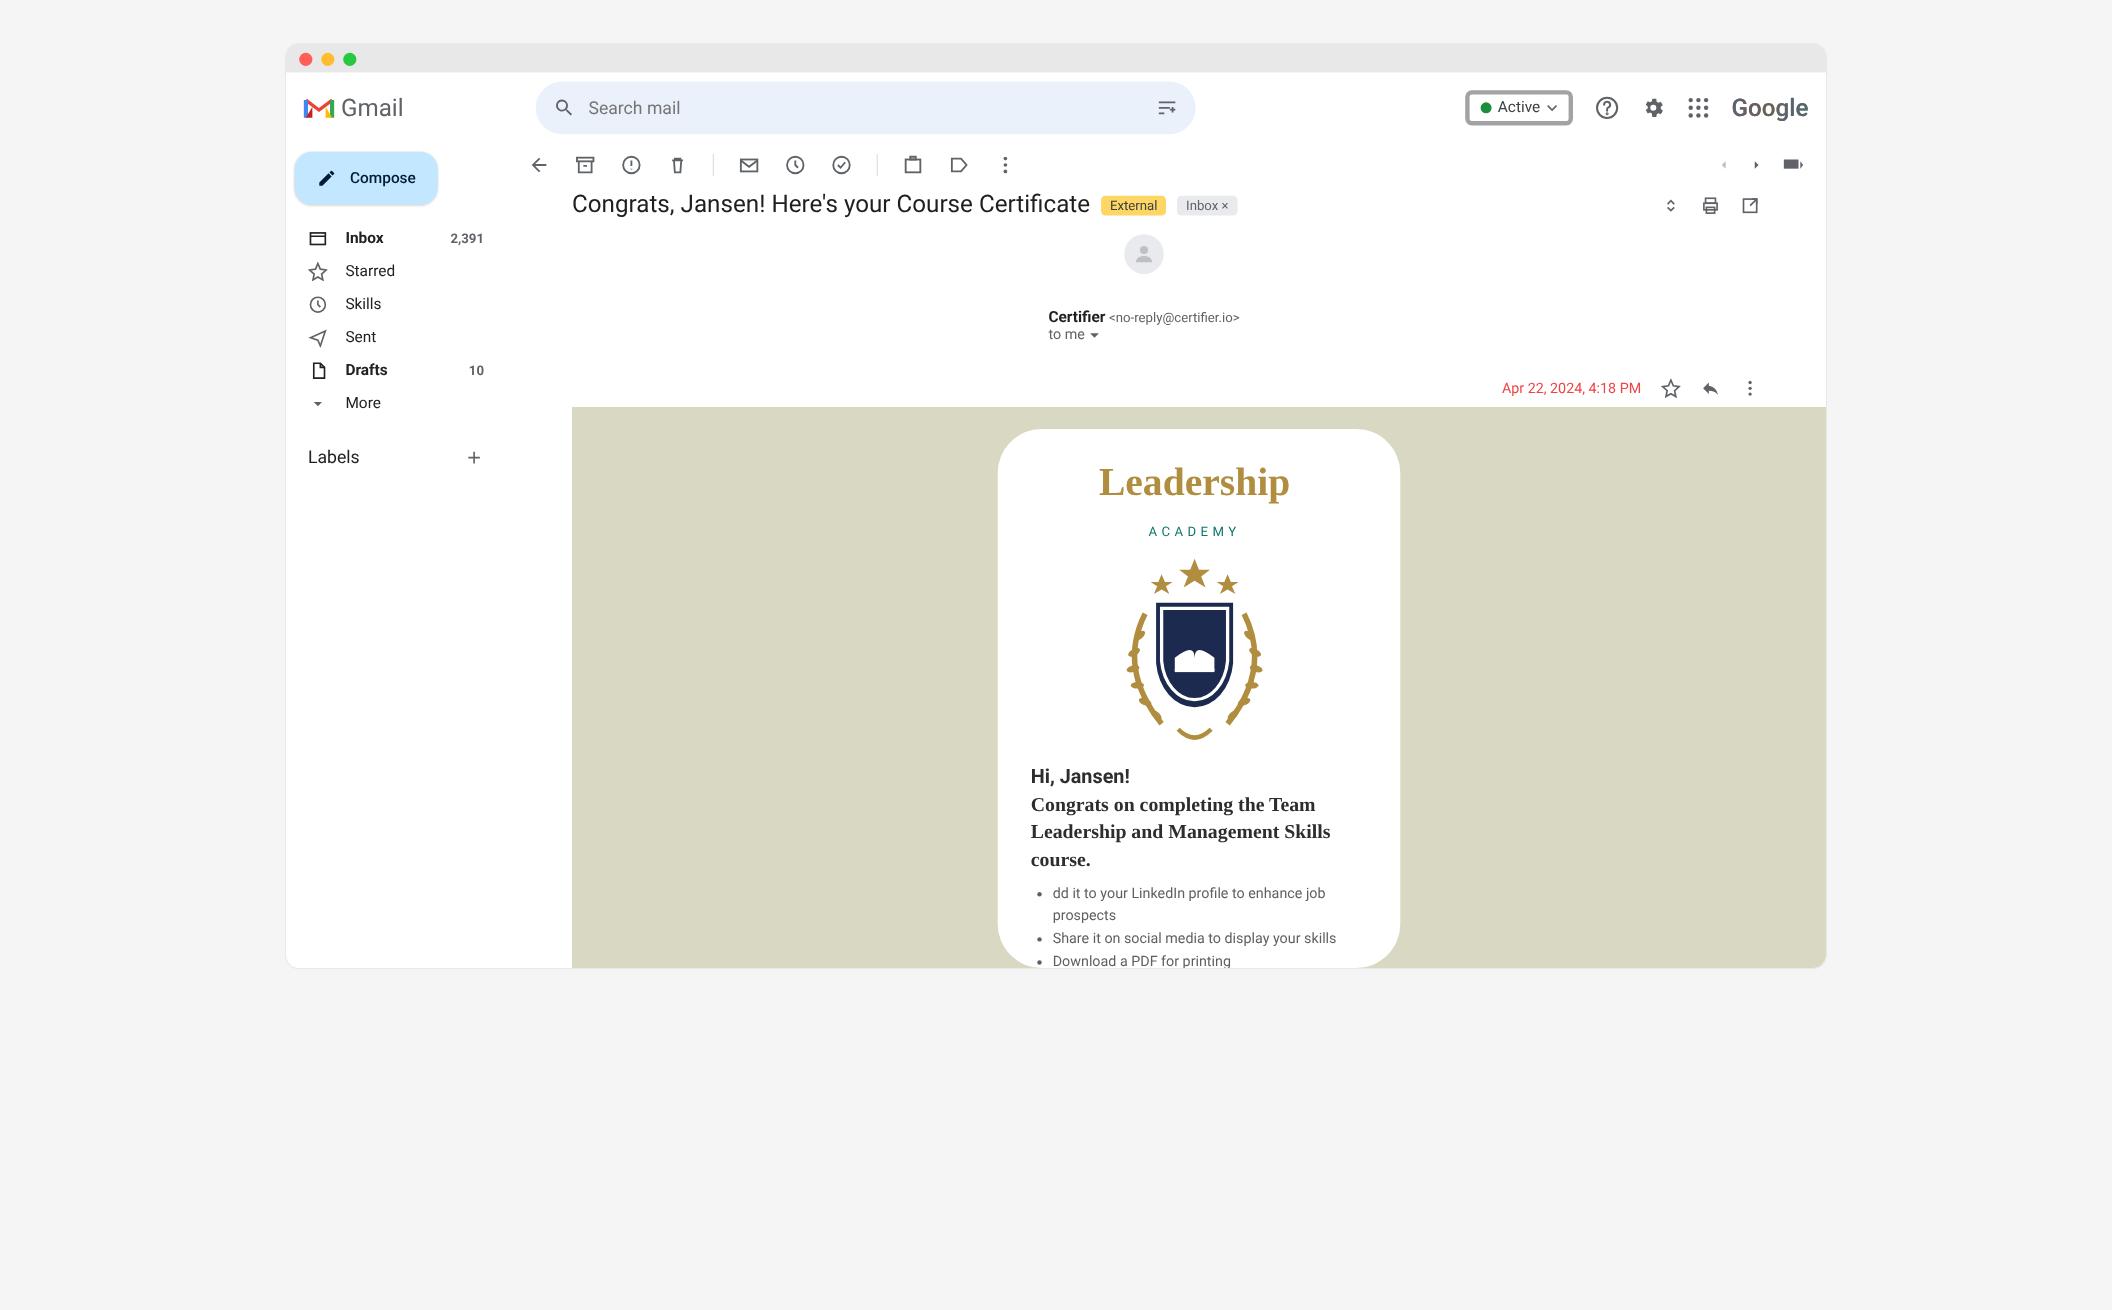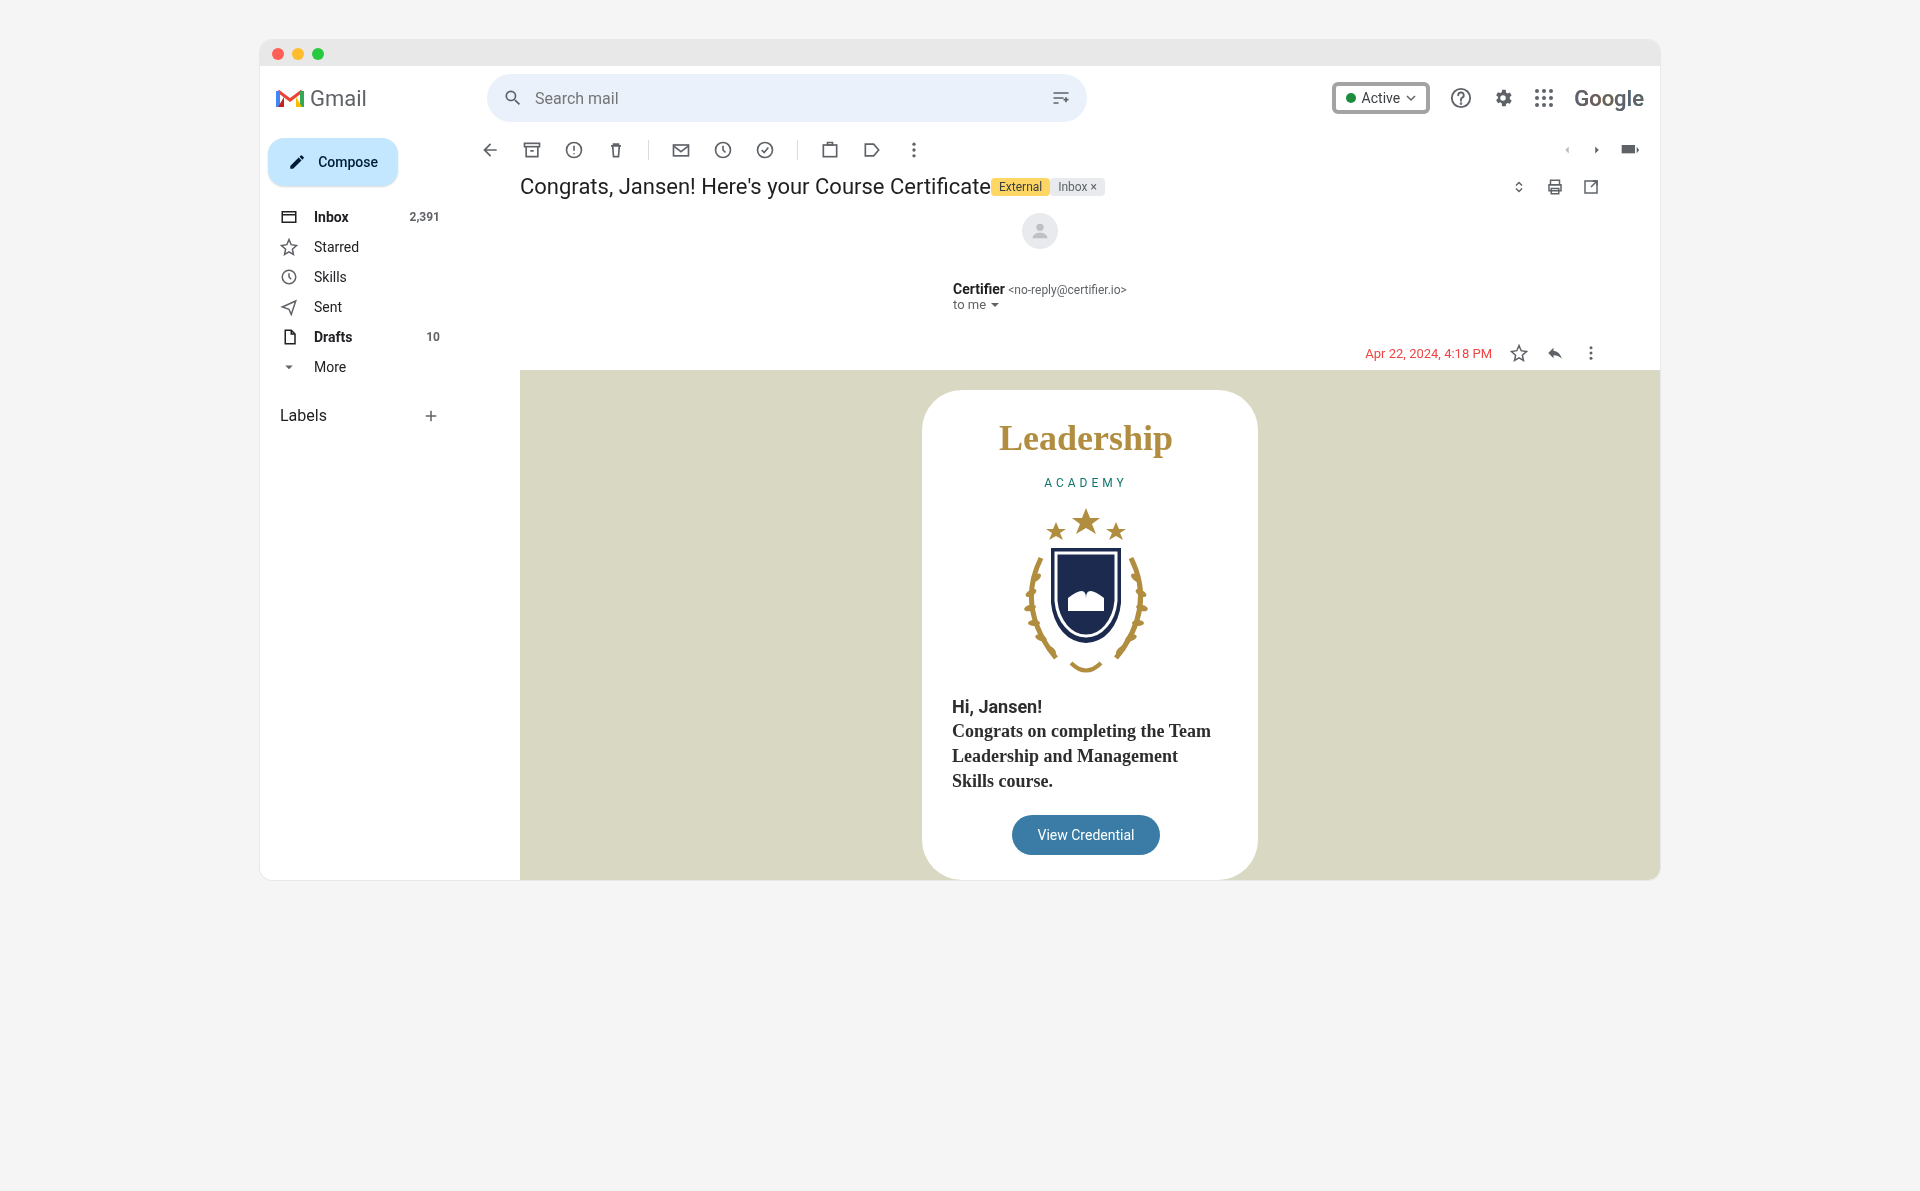--- a/index.html
+++ b/index.html
@@ -25,34 +25,34 @@
 .compose{display:flex; align-items:center; gap:12px; background:#c2e7ff; border-radius:16px; padding:14px 20px; width:130px; font-size:14px; color:#001d35; font-weight:500; box-shadow:0 1px 2px rgba(0,0,0,0.15);}
 .nav-list{margin-top:16px;}
 .nav-item{display:flex; align-items:center; gap:16px; padding:6px 12px; border-radius:0 16px 16px 0; font-size:14px; color:#202124; position:relative;}
 .nav-item .count{margin-left:auto; font-size:12px; color:#5f6368;}
 .nav-item.bold{font-weight:700;}
 .labels-header{display:flex; justify-content:space-between; align-items:center; padding:12px; font-size:16px; color:#202124; margin-top:12px;}
 .main{flex:1; background:#fff; border-radius:16px 0 0 0; overflow:hidden; display:flex; flex-direction:column;}
 .toolbar{display:flex; align-items:center; gap:22px; padding:10px 20px; color:#5f6368;}
 .toolbar .divider{width:1px; height:20px; background:#dadce0;}
 .toolbar-right{margin-left:auto; display:flex; align-items:center; gap:16px;}
-.subject-row{display:flex; align-items:center; padding:4px 60px 10px 60px; }
+.subject-row{display:flex; align-items:center; padding:4px 60px 10px 60px; gap:10px;}
 .subject{font-size:22px; color:#1f1f1f;}
 .badge{font-size:12px; padding:2px 8px; border-radius:4px;}
 .badge.ext{background:#fdd663; color:#3c4043;}
 .badge.inbox{background:#e8eaed; color:#5f6368;}
 .subject-right{margin-left:auto; display:flex; gap:18px; color:#5f6368;}
 .sender-row{display:flex; align-items:center; padding:4px 60px 8px 20px; gap:32px;flex-direction:column;}
 .avatar{width:36px;height:36px;border-radius:50%;background:#e8eaed; display:flex;align-items:center;justify-content:center;color:#9aa0a6;}
 .sender-info{font-size:13px;}
 .sender-name{font-weight:700; color:#1f1f1f; font-size:14px;}
 .sender-email{color:#5f6368; font-size:12px;}
 .sender-right{margin-left:auto; display:flex; align-items:center; gap:18px; color:#ef4444; font-size:13px;}
 .email-body-wrap{flex:1; background:#d9d9c3; margin-left:60px; display:flex; justify-content:center; padding-top:20px; overflow:hidden;}
-.cert-card{background:#fff; border-radius:40px; width:336px; padding:30px 38px 20px 30px;}
+.cert-card{background:#fff; border-radius:40px; width:366px; padding:30px 38px 20px 30px;}
 .brand-title{font-family: Georgia, serif; font-size:36px; color:#b08d3f; font-weight:700; text-align:center; line-height:1;}
 .brand-sub{text-align:center; letter-spacing:4px; font-size:12px; color:#0f766e; margin-top:20px;}
 .crest{display:flex; justify-content:center; margin:18px 0;}
 .greeting{font-size:18px; font-weight:700; color:#2d2d2d; margin-top:10px;}
 .congrats{font-size:18px; font-weight:700; color:#2d2d2d; margin-top:2px; line-height:1.4;font-family:Liberation Serif, serif;}
 .desc{font-size:13px; color:#5f5f5f; margin-top:14px; line-height:1.5;}
 .bullets{margin:8px 0 0 20px; font-size:13px; color:#5f5f5f; line-height:1.6;}
 .view-btn{display:block; margin:20px auto 0 auto; background:#3a7ca5; color:#ffffff; border:none; border-radius:28px; padding:12px 26px; font-size:14px;}
 svg{display:block;}
 </style>
@@ -335,18 +335,23 @@
                   <ellipse cx="136" cy="100" rx="6" ry="3" transform="rotate(15 136 100)"></ellipse>
                   <ellipse cx="132" cy="115" rx="6" ry="3"></ellipse>
                   <ellipse cx="125" cy="130" rx="6" ry="3" transform="rotate(-20 125 130)"></ellipse>
                   <ellipse cx="115" cy="142" rx="6" ry="3" transform="rotate(-40 115 142)"></ellipse>
               </g>
               <path d="M65 155 q15 15 30 0" fill="none" stroke="#b08d3f" stroke-width="4"></path>
             </svg>
           </div>
           <div class="greeting">Hi, Jansen!</div>
           <div class="congrats">Congrats on completing the Team Leadership and Management Skills course.</div>
+          <ul class="bullets" id="bullets">
+              <li>dd it to your LinkedIn profile to enhance job prospects</li>
+              <li>Share it on social media to display your skills</li>
+              <li>Download a PDF for printing</li>
+            </ul>
           <button class="view-btn">View Credential</button>
         </div>
       </div>
     </div>
   </div>
 </div>
 
 </body></html>

